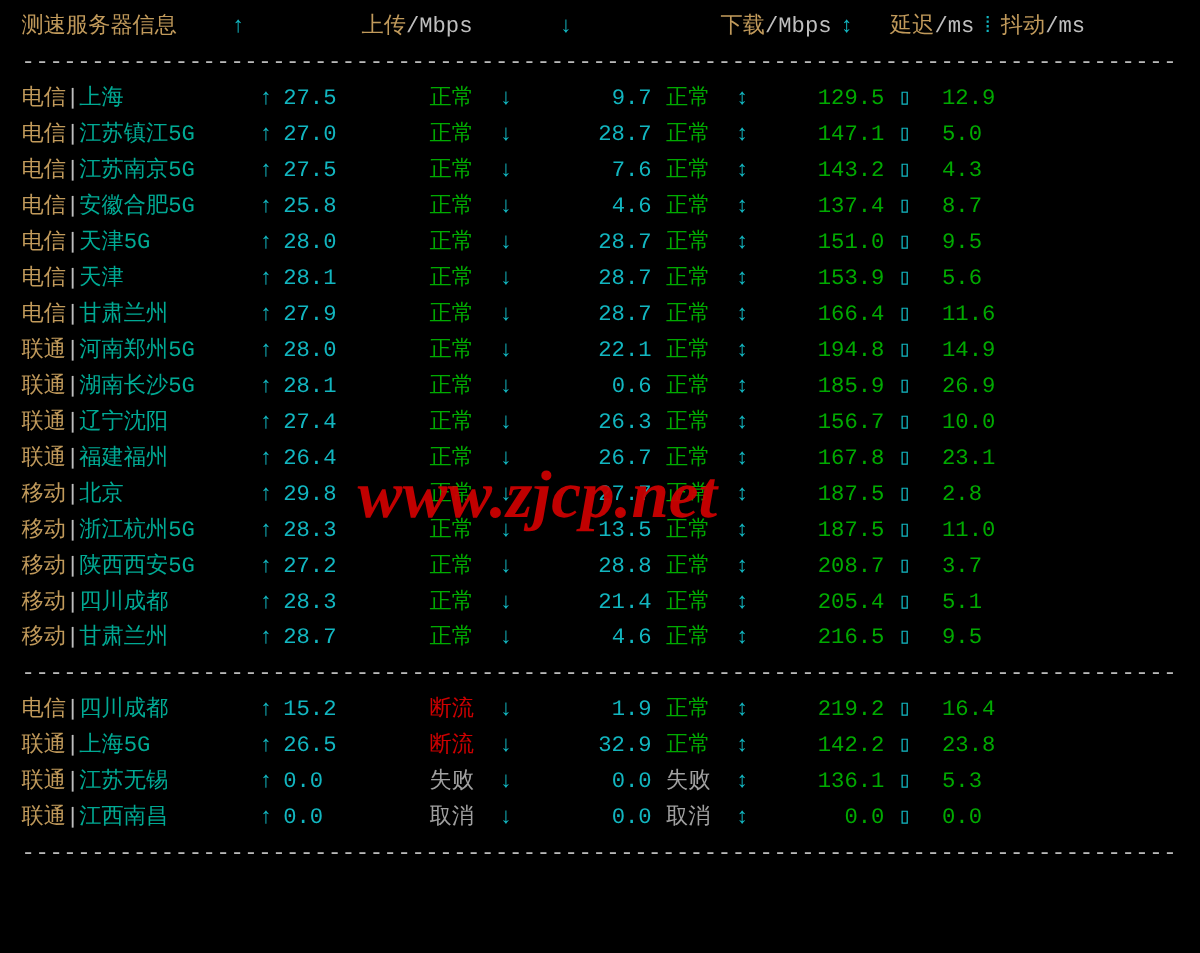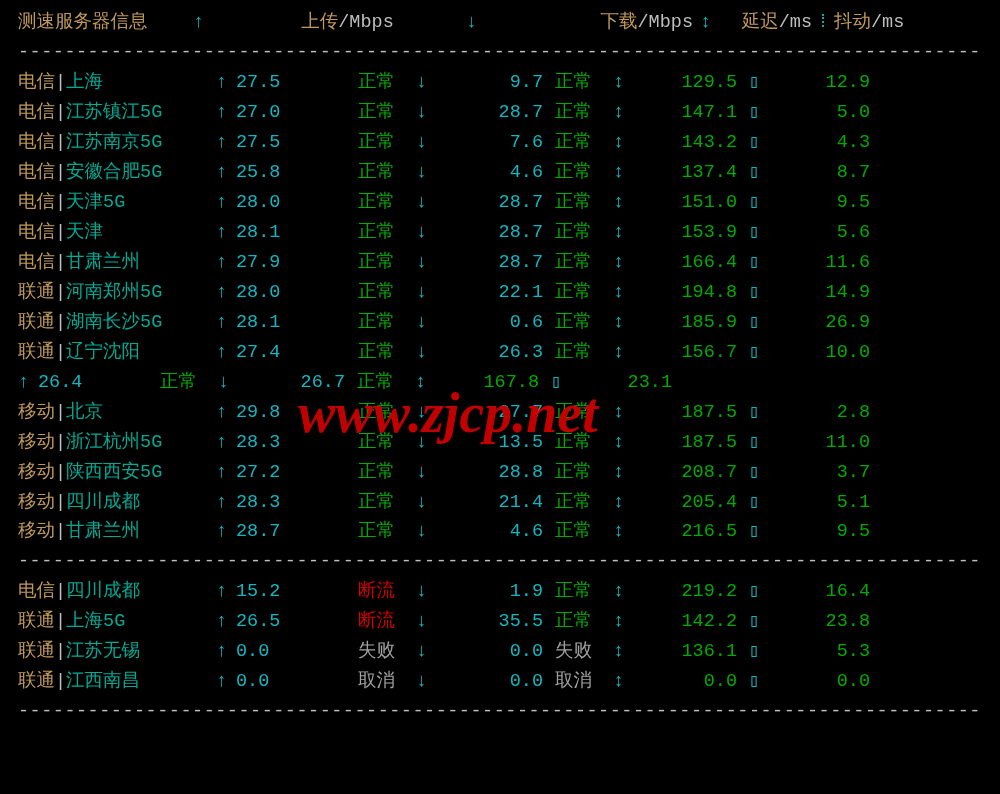--- a/index.html
+++ b/index.html
@@ -34,21 +34,21 @@
   .c-arrA   { width: 20px; text-align: left; }
   .c-upval  { width: 110px; text-align: left; padding-right: 12px; }
   .c-upstat { width: 58px; text-align: left; }
   .c-arrB   { width: 22px; text-align: left; }
   .c-dlval  { width: 105px; text-align: right; padding-right: 12px; }
   .c-dlstat { width: 58px; text-align: left; }
   .c-arrC   { width: 22px; text-align: left; }
   .c-lat    { width: 102px; text-align: right; padding-right: 6px; }
   .c-arrD   { width: 22px; text-align: center; }
   .c-arrE   { width: 20px; text-align: center; }
-  .c-jit    { width: 85px; text-align: right; }
+  .c-jit    { width: 85px; }
 
   
   .h-server   { width: 175px; }
   .h-arrA-col { width: 43px; text-align: left; }
   .h-upload   { width: 223px; text-align: center; padding-right: 7px;}
   .h-arrB-col { width: 22px; text-align: left; }
   .h-download { width: 205px; text-align: right; padding-right: 7px;}
   .h-arrC-col { width: 22px; text-align: left; }
   .h-latency  { width: 90px; text-align: right; }
   .h-arrD-col { width: 22px; text-align: center; }
@@ -240,20 +240,21 @@
         <span class="c-arrB arrow">↓</span>
         <span class="c-dlval cyan">26.3</span>
         <span class="c-dlstat green">正常</span>
         <span class="c-arrC arrow">↕</span>
         <span class="c-lat green">156.7</span>
         <span class="c-arrD arrow">▯</span>
         <span class="c-arrE arrow"></span>
         <span class="c-jit green">10.0</span>
       </div>
       <div class="row">
+        <span class="c-serverinfo"><span class="isp">联通</span><span class="sep">|</span><span class="loc">福建福州</span></span>
         <span class="c-arrA arrow">↑</span>
         <span class="c-upval cyan">26.4</span>
         <span class="c-upstat green">正常</span>
         <span class="c-arrB arrow">↓</span>
         <span class="c-dlval cyan">26.7</span>
         <span class="c-dlstat green">正常</span>
         <span class="c-arrC arrow">↕</span>
         <span class="c-lat green">167.8</span>
         <span class="c-arrD arrow">▯</span>
         <span class="c-arrE arrow"></span>
@@ -347,21 +348,21 @@
         <span class="c-arrD arrow">▯</span>
         <span class="c-arrE arrow"></span>
         <span class="c-jit green">16.4</span>
       </div>
       <div class="row">
         <span class="c-serverinfo"><span class="isp">联通</span><span class="sep">|</span><span class="loc">上海5G</span></span>
         <span class="c-arrA arrow">↑</span>
         <span class="c-upval cyan">26.5</span>
         <span class="c-upstat red">断流</span>
         <span class="c-arrB arrow">↓</span>
-        <span class="c-dlval cyan">35.5</span>
+        <span class="c-dlval cyan">32.9</span>
         <span class="c-dlstat green">正常</span>
         <span class="c-arrC arrow">↕</span>
         <span class="c-lat green">142.2</span>
         <span class="c-arrD arrow">▯</span>
         <span class="c-arrE arrow"></span>
         <span class="c-jit green">23.8</span>
       </div>
       <div class="row">
         <span class="c-serverinfo"><span class="isp">联通</span><span class="sep">|</span><span class="loc">江苏无锡</span></span>
         <span class="c-arrA arrow">↑</span>

